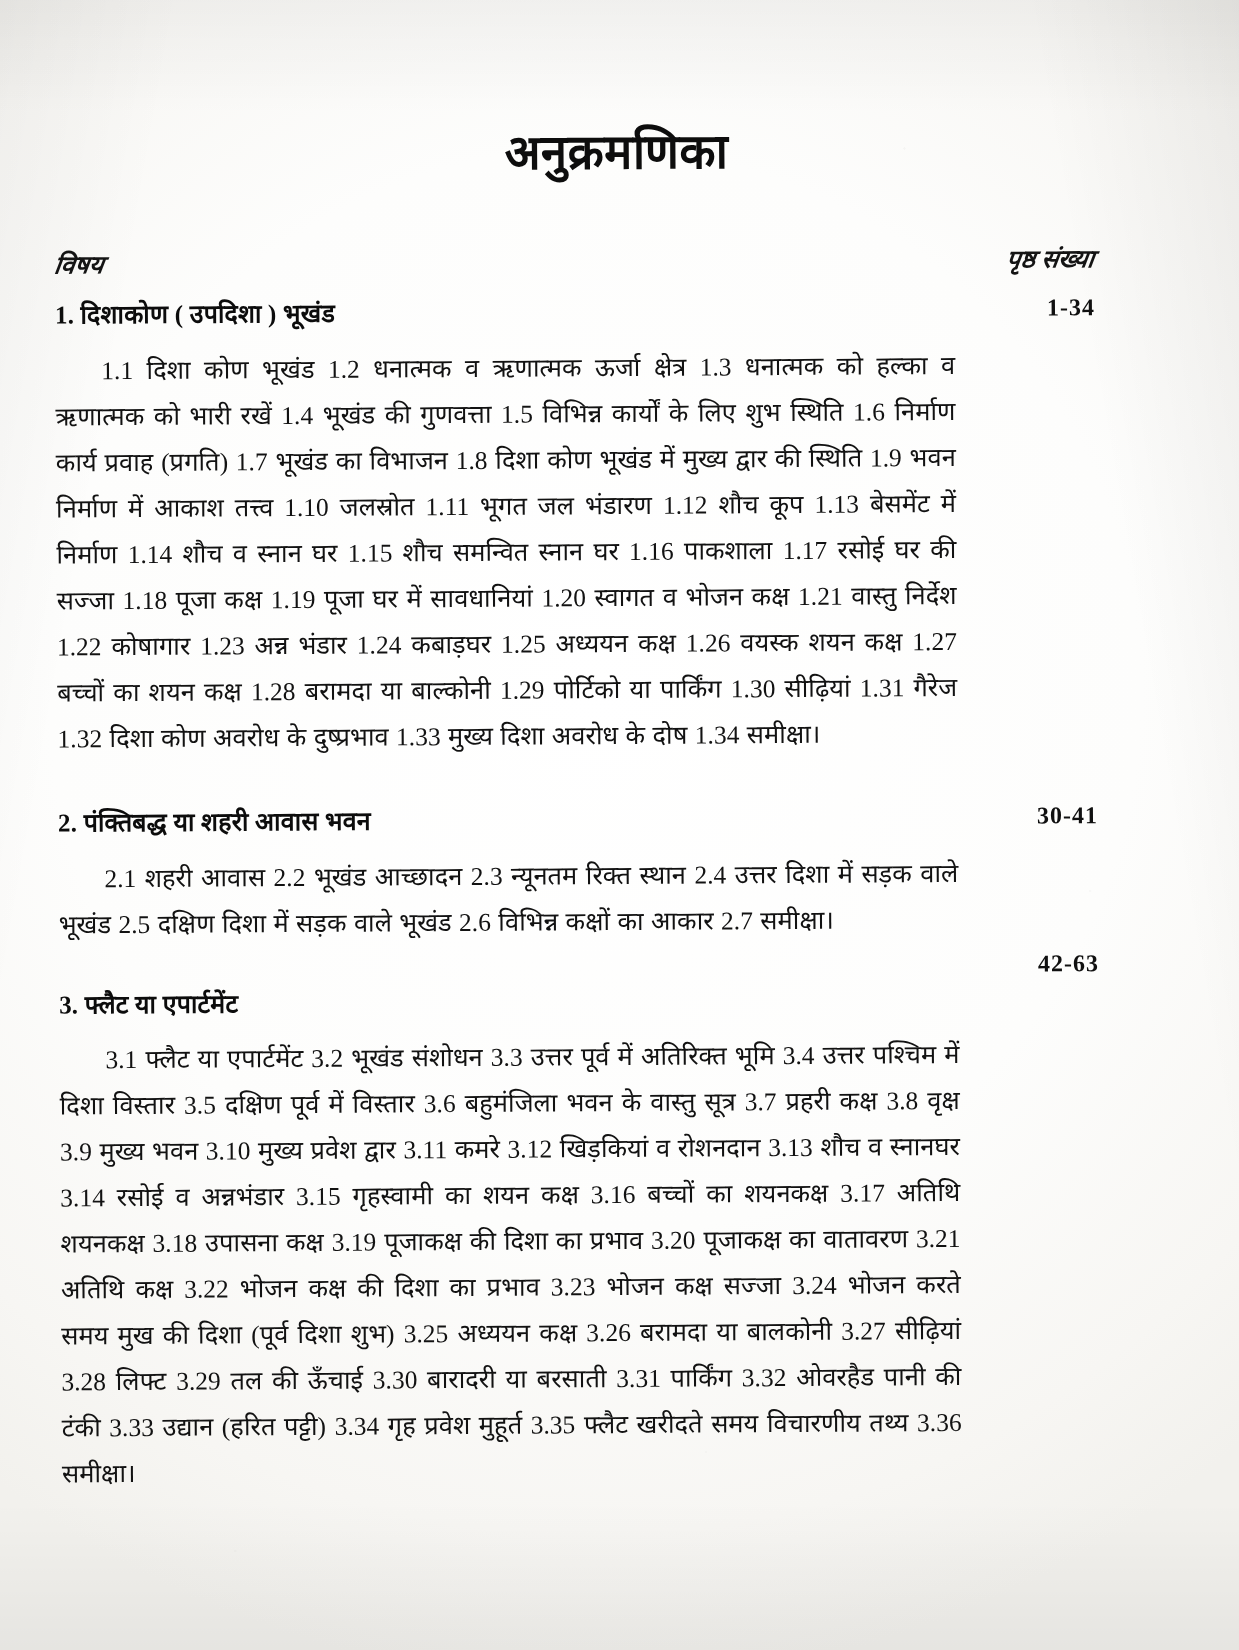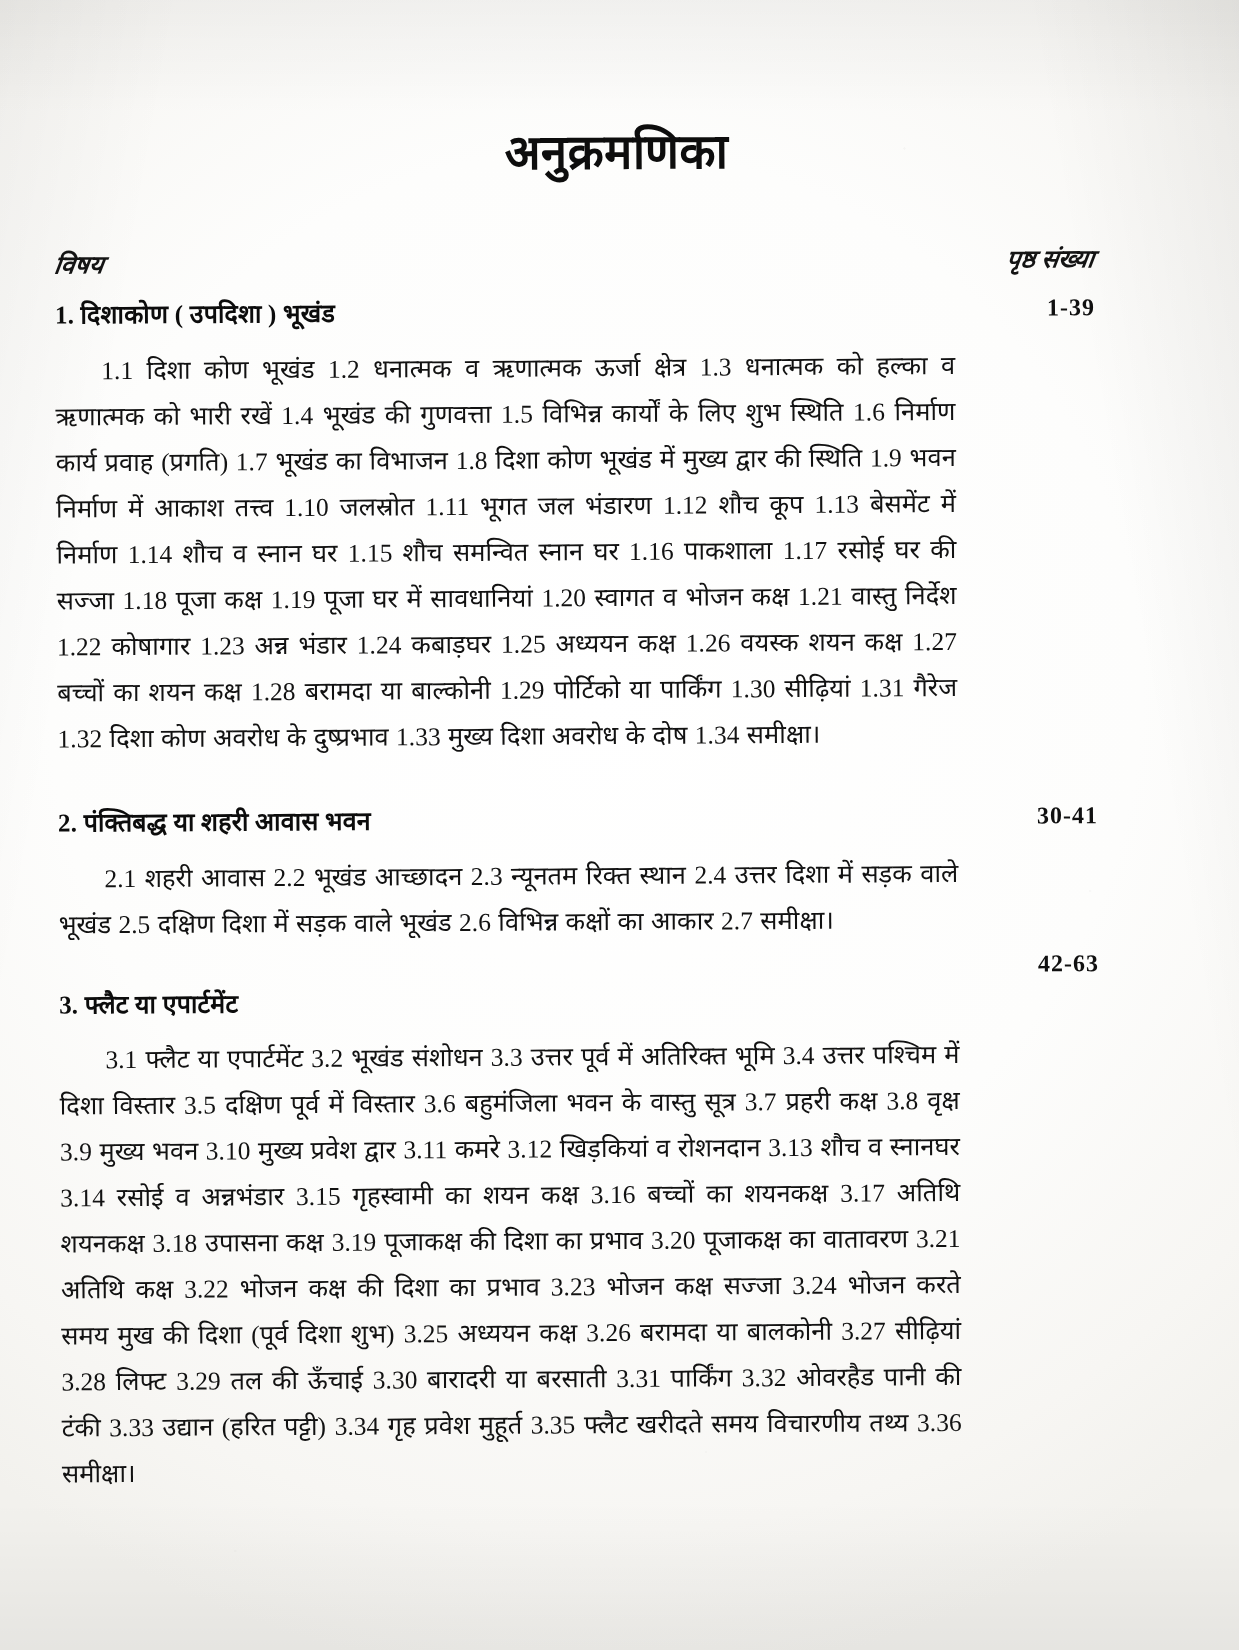--- a/index.html
+++ b/index.html
@@ -168,21 +168,21 @@
     <div class="col-head">
       <span class="subject-label">विषय</span>
       <span class="page-label">पृष्ठ संख्या</span>
     </div>
 
     <div class="toc">
 
       <div class="section" data-section-index="0">
         <div class="section-head-row">
           <div class="section-title">1. दिशाकोण ( उपदिशा ) भूखंड</div>
-          <div class="section-pages">1-39</div>
+          <div class="section-pages">1-34</div>
         </div>
         <div class="section-body">1.1 दिशा कोण भूखंड 1.2 धनात्मक व ऋणात्मक ऊर्जा क्षेत्र 1.3 धनात्मक को हल्का व ऋणात्मक को भारी रखें 1.4 भूखंड की गुणवत्ता 1.5 विभिन्न कार्यों के लिए शुभ स्थिति 1.6 निर्माण कार्य प्रवाह (प्रगति) 1.7 भूखंड का विभाजन 1.8 दिशा कोण भूखंड में मुख्य द्वार की स्थिति 1.9 भवन निर्माण में आकाश तत्त्व 1.10 जलस्रोत 1.11 भूगत जल भंडारण 1.12 शौच कूप 1.13 बेसमेंट में निर्माण 1.14 शौच व स्नान घर 1.15 शौच समन्वित स्नान घर 1.16 पाकशाला 1.17 रसोई घर की सज्जा 1.18 पूजा कक्ष 1.19 पूजा घर में सावधानियां 1.20 स्वागत व भोजन कक्ष 1.21 वास्तु निर्देश 1.22 कोषागार 1.23 अन्न भंडार 1.24 कबाड़घर 1.25 अध्ययन कक्ष 1.26 वयस्क शयन कक्ष 1.27 बच्चों का शयन कक्ष 1.28 बरामदा या बाल्कोनी 1.29 पोर्टिको या पार्किंग 1.30 सीढ़ियां 1.31 गैरेज 1.32 दिशा कोण अवरोध के दुष्प्रभाव 1.33 मुख्य दिशा अवरोध के दोष 1.34 समीक्षा।</div>
       </div>
 
       <div class="section" data-section-index="1">
         <div class="section-head-row">
           <div class="section-title">2. पंक्तिबद्ध या शहरी आवास भवन</div>
           <div class="section-pages">30-41</div>
         </div>
         <div class="section-body">2.1 शहरी आवास 2.2 भूखंड आच्छादन 2.3 न्यूनतम रिक्त स्थान 2.4 उत्तर दिशा में सड़क वाले भूखंड 2.5 दक्षिण दिशा में सड़क वाले भूखंड 2.6 विभिन्न कक्षों का आकार 2.7 समीक्षा।</div>

